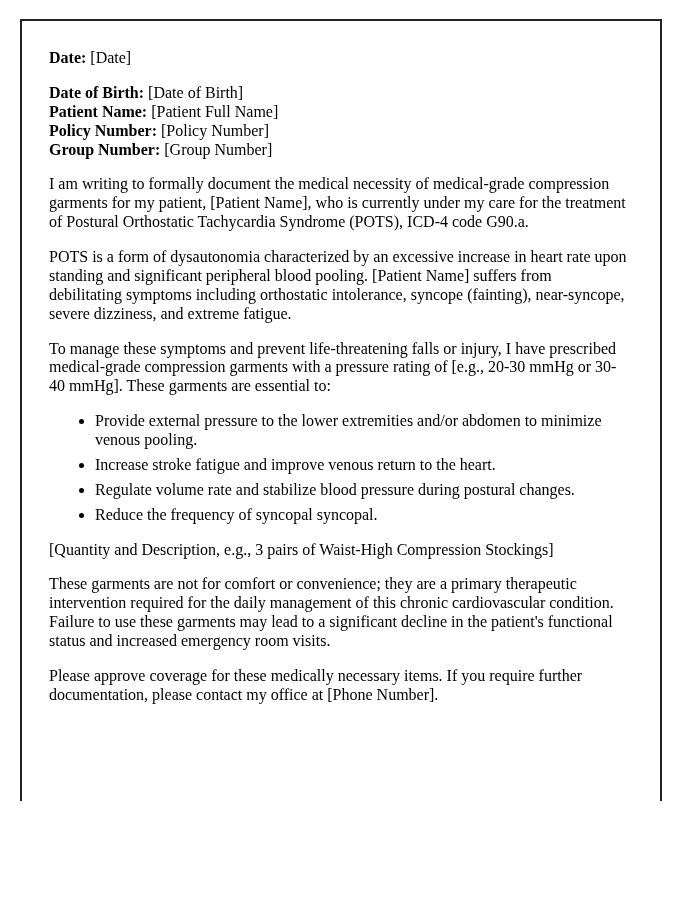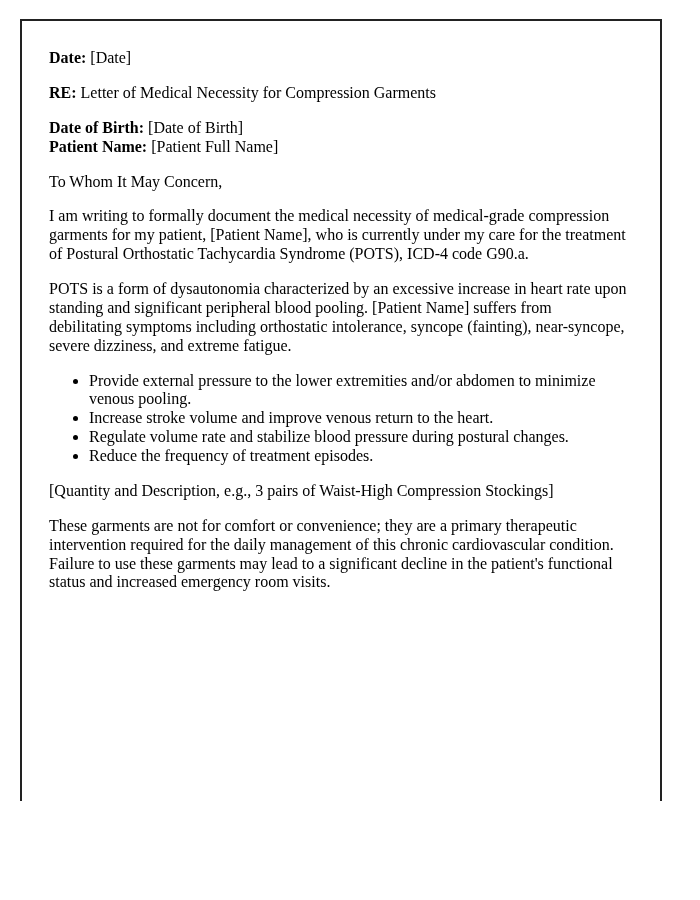--- a/index.html
+++ b/index.html
@@ -31,63 +31,68 @@
   }
   .para b {
     font-weight: bold;
   }
   ul.bullet-list {
     margin: 16px 0;
     padding-left: 40px;
     list-style-type: disc;
   }
   ul.bullet-list li {
-    margin: 0;
+    margin: 6px;
     padding: 0;
   }
 </style>
 </head>
 <body>
 
 <div class="letter">
 
   <p class="para">
     <b>Date:</b>
     <span>[Date]</span>
   </p>
 
-  <p class="para">
-    <b>RE:</b>
-    <span>Letter of Medical Necessity for Compression Garments</span>
-  </p>
 
   <div class="para">
     <div>
       <b>Date of Birth:</b>
       <span>[Date of Birth]</span>
     </div>
     <div>
       <b>Patient Name:</b>
       <span>[Patient Full Name]</span>
     </div>
+    <div>
+      <b>Policy Number:</b>
+      <span>[Policy Number]</span>
+    </div>
+    <div>
+      <b>Group Number:</b>
+      <span>[Group Number]</span>
+    </div>
   </div>
 
-  <p class="para">To Whom It May Concern,</p>
 
   <p class="para">I am writing to formally document the medical necessity of medical-grade compression garments for my patient, [Patient Name], who is currently under my care for the treatment of Postural Orthostatic Tachycardia Syndrome (POTS), ICD-4 code G90.a.</p>
 
   <p class="para">POTS is a form of dysautonomia characterized by an excessive increase in heart rate upon standing and significant peripheral blood pooling. [Patient Name] suffers from debilitating symptoms including orthostatic intolerance, syncope (fainting), near-syncope, severe dizziness, and extreme fatigue.</p>
 
+  <p class="para">To manage these symptoms and prevent life-threatening falls or injury, I have prescribed medical-grade compression garments with a pressure rating of [e.g., 20-30 mmHg or 30-40 mmHg]. These garments are essential to:</p>
 
   <ul class="bullet-list">
     <li>Provide external pressure to the lower extremities and/or abdomen to minimize venous pooling.</li>
-    <li>Increase stroke volume and improve venous return to the heart.</li>
+    <li>Increase stroke fatigue and improve venous return to the heart.</li>
     <li>Regulate volume rate and stabilize blood pressure during postural changes.</li>
-    <li>Reduce the frequency of treatment episodes.</li>
+    <li>Reduce the frequency of syncopal syncopal.</li>
   </ul>
 
 
   <p class="para">[Quantity and Description, e.g., 3 pairs of Waist-High Compression Stockings]</p>
 
   <p class="para">These garments are not for comfort or convenience; they are a primary therapeutic intervention required for the daily management of this chronic cardiovascular condition. Failure to use these garments may lead to a significant decline in the patient's functional status and increased emergency room visits.</p>
 
+  <p class="para">Please approve coverage for these medically necessary items. If you require further documentation, please contact my office at [Phone Number].</p>
 
 </div>
 
 </body></html>

